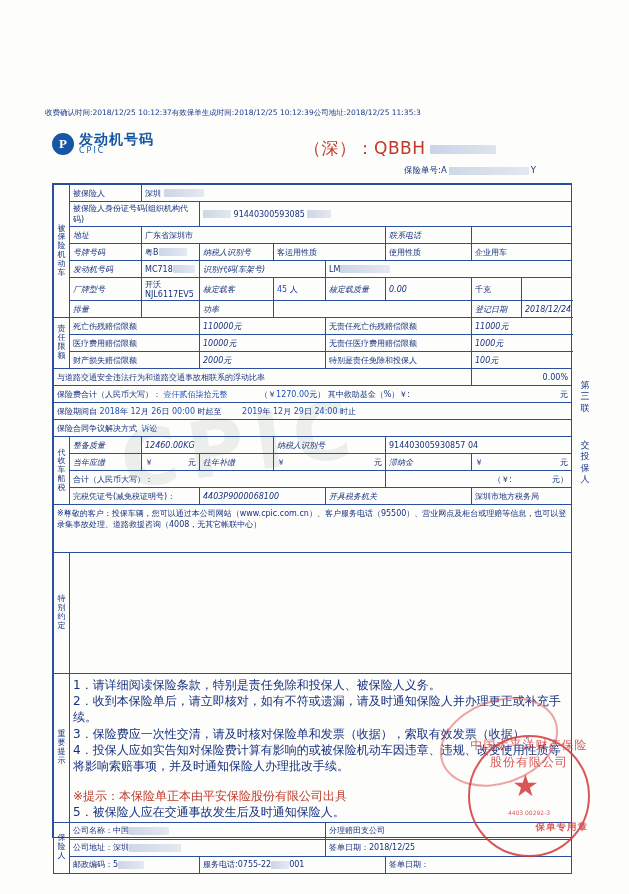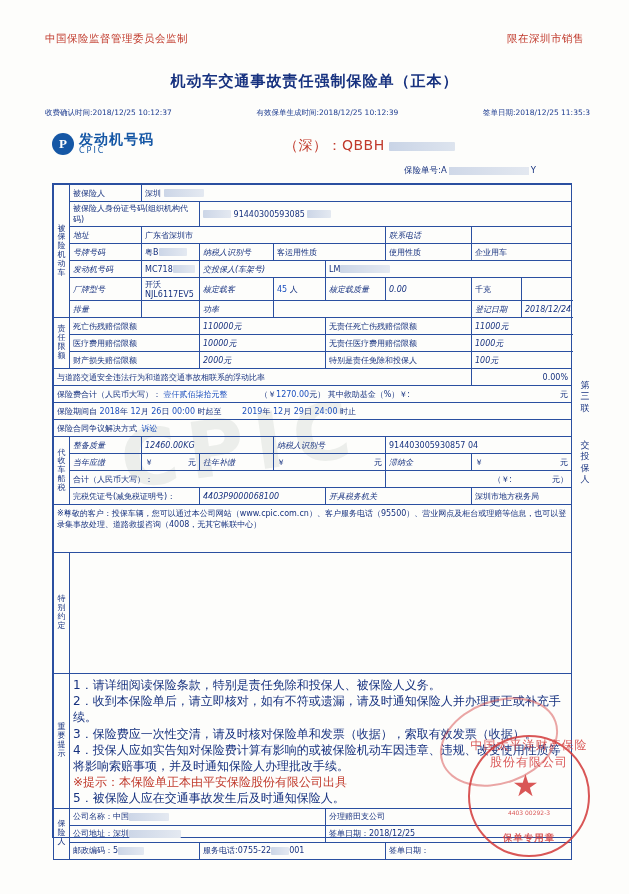--- a/index.html
+++ b/index.html
@@ -11,29 +11,29 @@
     color:#1b3a8f;
     position:relative;
     overflow:hidden;
   }
   .page{position:absolute;left:0;top:0;width:629px;height:894px;}
   
   .top-row{position:absolute;left:0;top:32px;width:629px;display:flex;justify-content:space-between;padding:0 45px;box-sizing:border-box;}
   .top-left{font-size:10.5px;color:#c0392b;letter-spacing:0.5px;}
   .top-right{font-size:10.5px;color:#c0392b;letter-spacing:0.5px;}
   .title{position:absolute;top:72px;left:0;width:629px;text-align:center;font-size:15px;font-weight:bold;color:#16317f;letter-spacing:1px;}
-  .times{position:absolute;top:108px;left:45px;width:545px;font-size:7.5px;color:#1b3a8f;display:flex;justify-content:space-between;white-space:nowrap;}
+  .times{position:absolute;top:108px;left:45px;width:545px;font-size:7.5px;color:#1b3a8f;display:flex;white-space:nowrap;}
   .times span{display:inline-block;}
   
   .logo-wrap{position:absolute;left:52px;top:132px;display:flex;align-items:center;gap:5px;}
   .logo-mark{width:22px;height:22px;border-radius:50%;background:#1557a5;color:#fff;font-size:13px;font-weight:bold;display:flex;align-items:center;justify-content:center;font-family:"Liberation Serif",serif;}
   .logo-text{line-height:1.05;}
   .logo-cn{font-size:14px;font-weight:bold;color:#1557a5;letter-spacing:1px;}
   .logo-en{font-size:8px;color:#1557a5;letter-spacing:2px;}
-  .qbbh{position:absolute;left:284px;top:137px;font-size:14px;color:#c0392b;letter-spacing:0.5px;}
+  .qbbh{position:absolute;left:304px;top:137px;font-size:17px;color:#c0392b;letter-spacing:0.5px;}
   .qbbh-blur{display:inline-block;width:66px;height:9px;background:linear-gradient(90deg,#c9d4e6,#dde4ee);vertical-align:middle;margin-left:4px;border-radius:1px;filter:blur(0.6px);}
   .policy-no{position:absolute;left:404px;top:165px;font-size:8.5px;color:#16317f;}
   .pn-blur{display:inline-block;width:80px;height:8px;background:linear-gradient(90deg,#cfd8e8,#e3e8f0);vertical-align:middle;margin:0 2px;filter:blur(0.6px);}
 
   
   .frame{position:absolute;left:52px;top:183px;width:520px;height:655px;border:1px solid #2a4fa0;box-sizing:border-box;}
   .side-label{position:absolute;left:575px;top:183px;width:22px;height:655px;font-size:9px;color:#16317f;text-align:center;line-height:1.25;}
   .side-label div{margin-top:0;}
   .sl-1{position:absolute;left:577px;top:380px;width:16px;}
   .sl-2{position:absolute;left:577px;top:440px;width:16px;}
@@ -42,53 +42,48 @@
   table.grid td{border:1px solid #2a4fa0;padding:1px 3px;font-size:8px;color:#16317f;height:14px;vertical-align:middle;}
   .vlabel{width:16px;text-align:center;font-size:8px;line-height:1.1;letter-spacing:0;}
   .vlabel span{display:block;}
   .lbl{color:#16317f;}
   .ctr{text-align:left;font-style:italic;}
   .rt{text-align:right;}
   .handwrite{color:#1b4fbf;font-family:"DejaVu Sans","Liberation Sans",sans-serif;}
   .blur{display:inline-block;height:8px;background:linear-gradient(90deg,#ccd6e7,#e4e9f1);vertical-align:middle;filter:blur(0.7px);border-radius:1px;}
   .small{font-size:7px;}
   .tiny{font-size:12px;line-height:1.35;}
-  .red{color:#c0392b;}
+  .red{color:#c0392b;margin-top:14px;}
 
   
   .wm{position:absolute;left:120px;top:400px;font-size:78px;color:rgba(200,205,200,0.30);font-weight:bold;letter-spacing:10px;transform:rotate(-8deg);pointer-events:none;}
   
   .seal{position:absolute;left:468px;top:735px;width:118px;height:118px;border:2.5px solid #d33a3a;border-radius:50%;opacity:0.85;}
   .seal-inner{position:absolute;left:0;top:0;width:118px;height:118px;}
   .star{position:absolute;left:42px;top:34px;font-size:30px;color:#d33a3a;line-height:1;}
   .seal-top{position:absolute;left:0;top:0;width:118px;text-align:center;font-size:12px;color:#d33a3a;letter-spacing:1px;}
-  .seal-bot{position:absolute;left:0;top:84px;width:118px;text-align:center;font-size:9.5px;color:#d33a3a;font-weight:bold;letter-spacing:1px;margin-top:11px;}
+  .seal-bot{position:absolute;left:0;top:84px;width:118px;text-align:right;font-size:9.5px;color:#d33a3a;font-weight:bold;letter-spacing:1px;}
   .seal-num{position:absolute;left:0;top:72px;width:118px;text-align:center;font-size:6px;color:#d33a3a;}
   .seal2{position:absolute;left:438px;top:700px;width:118px;height:80px;border:2px solid #d33a3a;border-radius:50%;opacity:0.45;transform:rotate(-20deg);}
   
   .bottom{position:absolute;left:52px;top:848px;width:520px;display:flex;font-size:8.5px;color:#16317f;}
   .bottom div{flex:1;}
   .bn{color:#1b4fbf;}
 </style>
 </head>
 <body>
 
 <div class="page">
 
-  <div class="top-row">
-    <div class="top-left">中国保险监督管理委员会监制</div>
-    <div class="top-right">限在深圳市销售</div>
-  </div>
-
-  <div class="title">机动车交通事故责任强制保险单（正本）</div>
+
 
   <div class="times">
     <span><span>收费确认时间:</span><span>2018/12/25 10:12:37</span></span>
     <span><span>有效保单生成时间:</span><span>2018/12/25 10:12:39</span></span>
-    <span><span>签单日期:</span><span>2018/12/25 11:35:3</span></span>
+    <span><span>公司地址:</span><span>2018/12/25 11:35:3</span></span>
   </div>
 
   <div class="logo-wrap">
     <div class="logo-mark">P</div>
     <div class="logo-text">
       <div class="logo-cn">发动机号码</div>
       <div class="logo-en">CPIC</div>
     </div>
   </div>
 
@@ -148,21 +143,21 @@
         <td class="lbl ctr">号牌号码</td>
         <td class="handwrite"><span>粤B</span><span class="blur" style="width:28px"></span></td>
         <td class="lbl ctr">纳税人识别号</td>
         <td colspan="2" class="lbl"><span>客运用性质</span></td>
         <td class="lbl">使用性质</td>
         <td colspan="2" class="handwrite">企业用车</td>
       </tr>
       <tr>
         <td class="lbl ctr">发动机号码</td>
         <td class="handwrite"><span>MC718</span><span class="blur" style="width:22px"></span></td>
-        <td class="lbl ctr" colspan="2">交投保人(车架号)</td>
+        <td class="lbl ctr" colspan="2">识别代码(车架号)</td>
         <td colspan="4" class="handwrite"><span>LM</span><span class="blur" style="width:50px"></span></td>
       </tr>
       <tr>
         <td class="lbl ctr">厂牌型号</td>
         <td class="handwrite">开沃NJL6117EV5</td>
         <td class="lbl ctr">核定载客</td>
         <td><span class="handwrite">45</span> <span>人</span></td>
         <td class="lbl ctr">核定载质量</td>
         <td class="handwrite ctr">0.00</td>
         <td class="lbl">千克</td>

